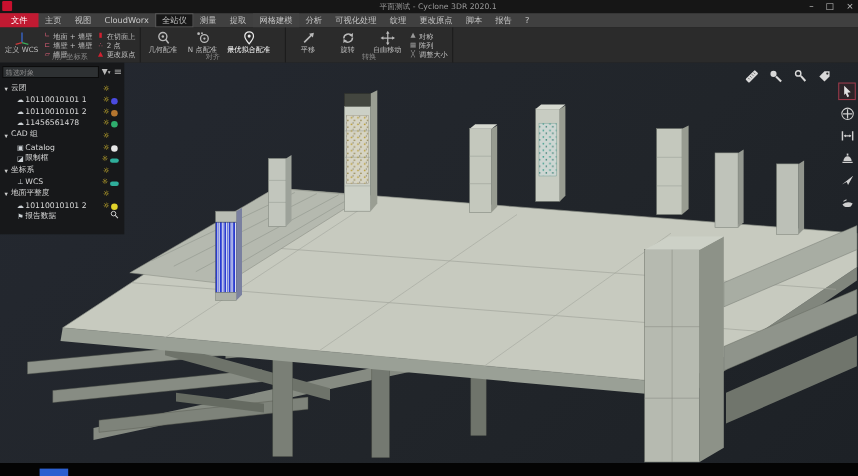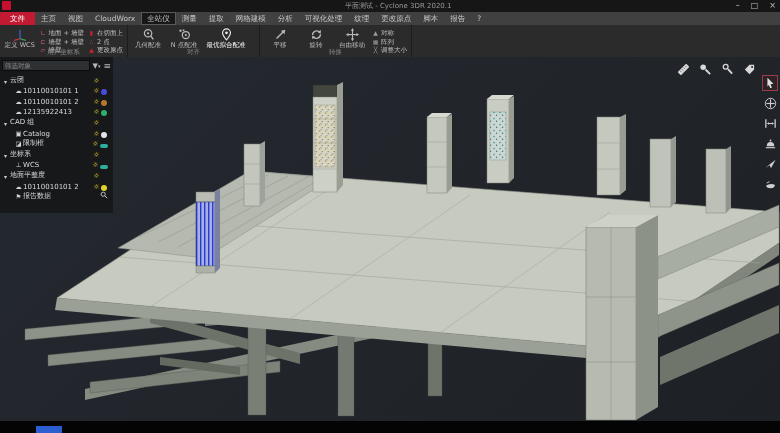--- a/index.html
+++ b/index.html
@@ -431,21 +431,21 @@
         <span class="dot" style="background:#4a4ae0"></span>
       </div>
       <div class="trow child">
         <span class="ticon">☁</span>
         <span class="tlabel">10110010101 2</span>
         <span class="vis">☼</span>
         <span class="dot" style="background:#b5762f"></span>
       </div>
       <div class="trow child">
         <span class="ticon">☁</span>
-        <span class="tlabel">12135922413</span>
+        <span class="tlabel">11456561478</span>
         <span class="vis">☼</span>
         <span class="dot" style="background:#2fae6e"></span>
       </div>
 
       <div class="trow">
         <span class="caret">▾</span>
         <span class="tlabel" style="font-weight:normal">CAD 组</span>
         <span class="vis">☼</span>
         <span style="width:8px"></span>
       </div>

